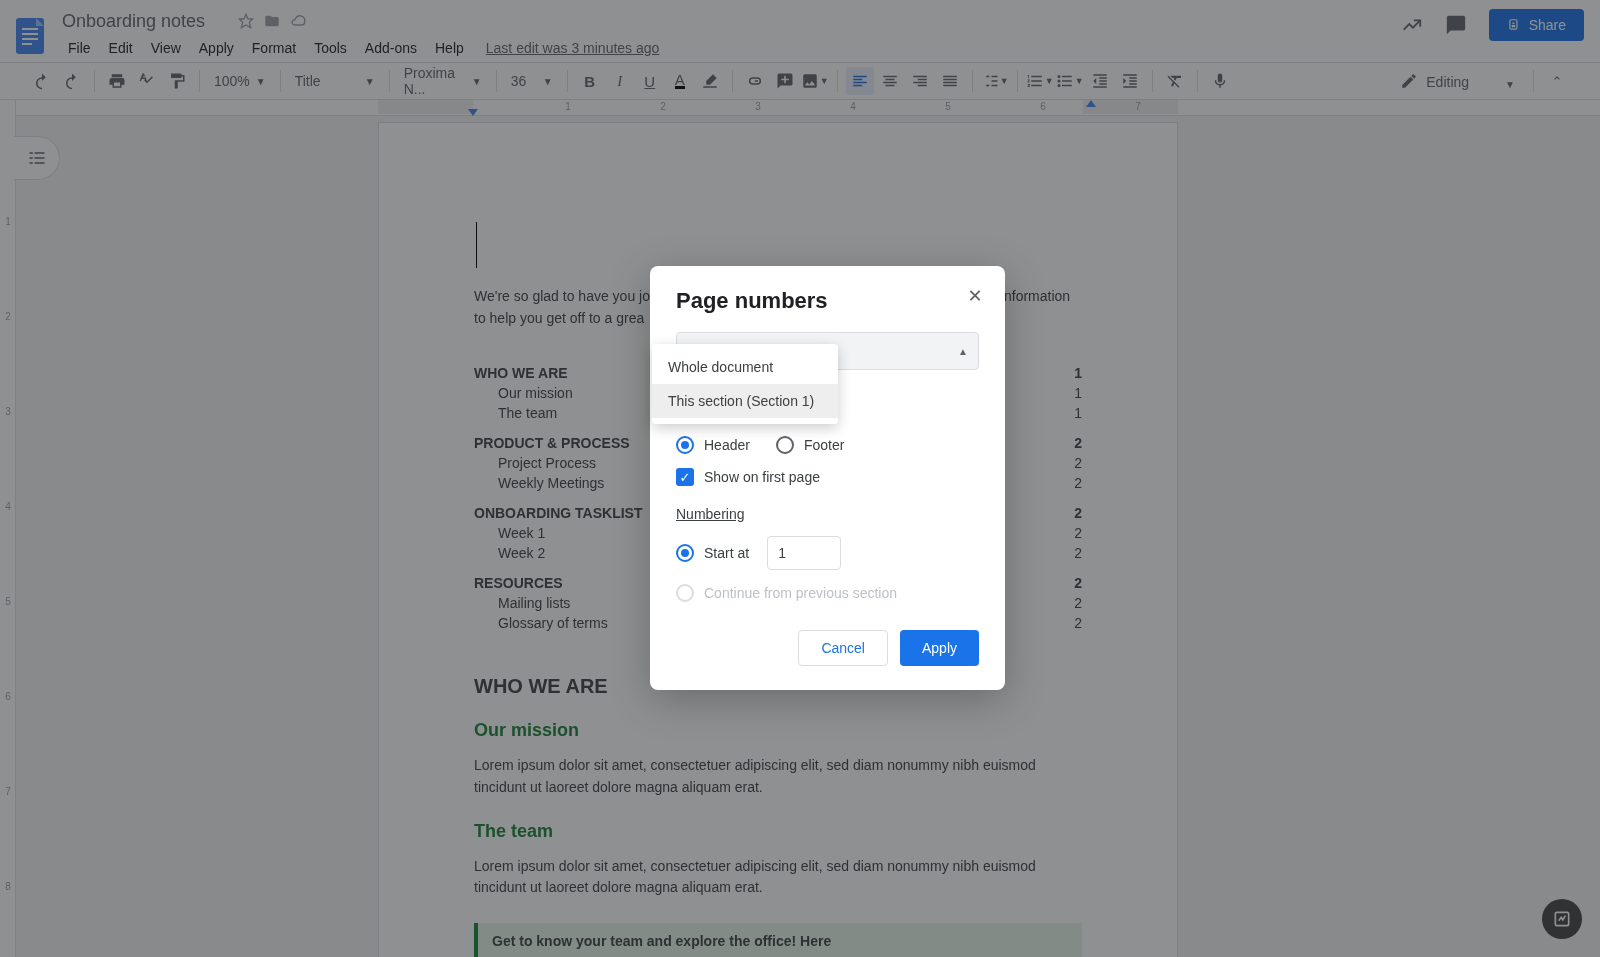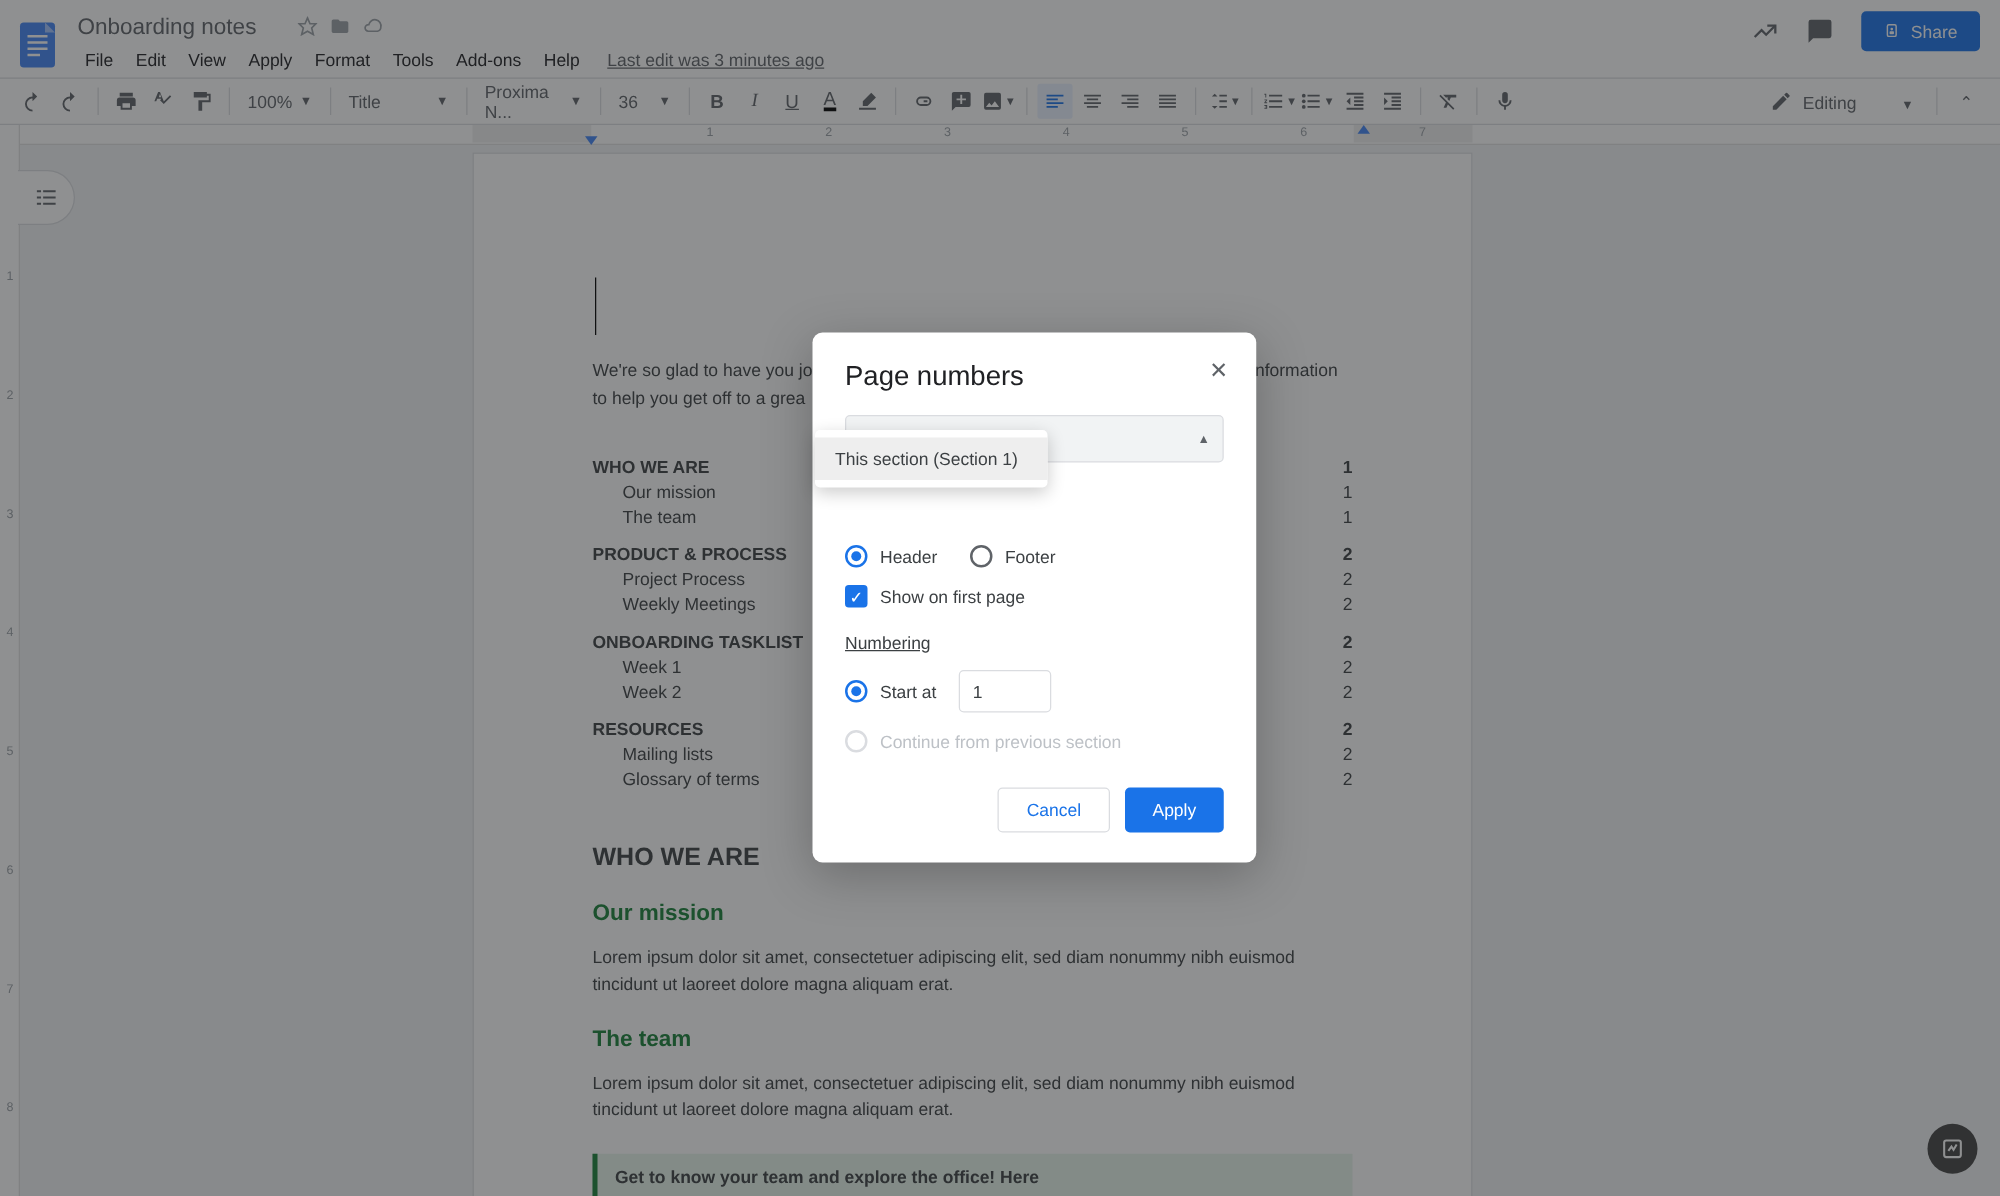--- a/index.html
+++ b/index.html
@@ -43,21 +43,21 @@
     background:#1a73e8; color:#fff; font-size:14px; font-weight:500;
     padding:8px 18px; border-radius:4px; display:flex; align-items:center; gap:8px;justify-content:flex-end;
   }
   .share-btn svg { fill:#fff; }
 
   
   .toolbar {
     height:38px;
     border-top:1px solid #dadce0;
     border-bottom:1px solid #dadce0;
-    display:flex; align-items:center; padding:0 12px; gap:2px;
+    display:flex; align-items:center; padding:0 28px; gap:2px;
   }
   .tb-btn { width:28px; height:28px; display:flex;align-items:center;justify-content:center;color:#5f6368;border-radius:2px; }
   .tb-sep { width:1px; height:22px; background:#dadce0; margin:0 6px; }
   .tb-select { display:flex; align-items:center; gap:6px; color:#5f6368; font-size:14px; padding:0 6px; height:28px; }
   .tb-select .caret { font-size:10px; color:#5f6368; }
   .editing-pill { margin-left:auto; display:flex; align-items:flex-end; gap:8px; color:#5f6368; font-size:14px; padding:0 10px; }
   .collapse { width:30px; text-align:center; color:#5f6368; }
 
   
   .doc-surface {
@@ -123,21 +123,21 @@
   .dialog {
     position:absolute;
     left:650px; top:266px;
     width:355px;
     background:#fff;
     border-radius:8px;
     box-shadow:0 10px 40px rgba(0,0,0,0.25);
     padding:22px 26px 24px 26px;
     font-size:14px; color:#3c4043;
   }
-  .dialog h1 { font-size:22px; font-weight:400; color:#202124; margin:0 0 18px 0; }
+  .dialog h1 { font-size:22px; font-weight:700; color:#202124; margin:0 0 18px 0; }
   .dlg-close { position:absolute; right:16px; top:16px; color:#5f6368; font-size:18px; width:28px;height:28px;display:flex;align-items:center;justify-content:center;}
   .section-label { font-size:14px; font-weight:500; color:#3c4043; margin-top:8px;text-decoration:underline; }
 
   
   .select-box {
     margin-top:6px; position:relative;
     border:1px solid #dadce0; border-radius:4px;
     background:#f1f3f4;
     height:38px; display:flex; align-items:center; padding:0 12px;
     color:#3c4043;
@@ -540,20 +540,21 @@
 <div class="dialog">
   <div class="dlg-close">✕</div>
   <h1>Page numbers</h1>
 
   <div class="select-box">
     <span>This section (Section 1)</span>
     <span class="caret">▲</span>
   </div>
 
   <div class="dropdown">
+    <div class="opt">Whole document</div>
     <div class="opt sel">This section (Section 1)</div>
   </div>
 
   <div class="radio-row">
     <label style="display:flex;align-items:center">
       <span class="radio sel"></span>
         <span>Header</span>
     </label>
     <label style="display:flex;align-items:center">
       <span class="radio"></span>

